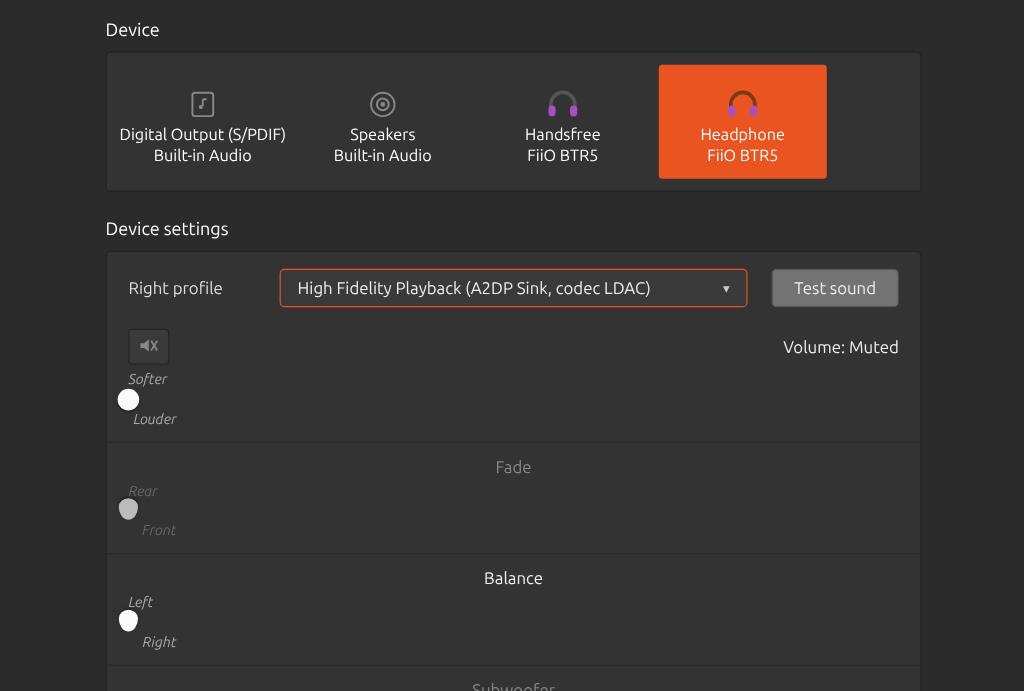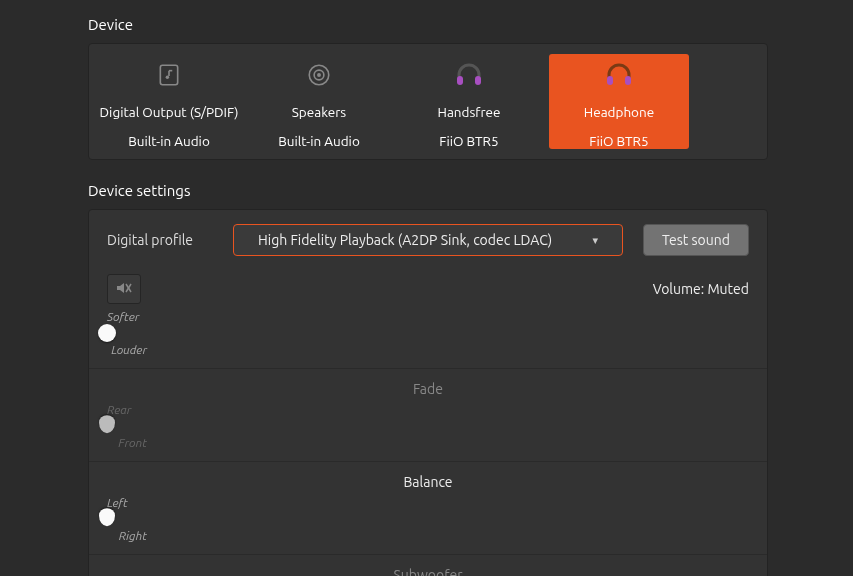--- a/index.html
+++ b/index.html
@@ -33,21 +33,21 @@
     gap: 10px;
     padding: 10px 10px;
   }
   .device-card {
     width: 140px;
     height: 95px;
     border-radius: 3px;
     display: flex;
     flex-direction: column;
     align-items: center;
-    justify-content: space-between;
+    justify-content: center;
     padding-top: 6px;
     cursor: pointer;
   }
   .device-card.selected { background: #e95420; }
   .device-card .icon-wrap {
     width: 30px; height: 30px;
     display: flex; align-items: center; justify-content: center;
     margin-bottom: 2px;
   }
   .device-card .dev-line1 {
@@ -77,21 +77,21 @@
   }
   .select-col { flex: 1; }
   .dropdown {
     width: 390px;
     height: 32px;
     border: 1px solid #e95420;
     border-radius: 4px;
     background: #3a3a3a;
     display: flex;
     align-items: center;
-    padding: 0 24px;
+    padding: 0 14px;
     color: #eee;
     cursor: pointer;
   }
   .dropdown .dd-text { flex: 1; }
   .dropdown .chev { font-size: 11px; color: #ccc; }
   .test-btn {
     height: 32px;
     padding: 0 18px;
     background: #737373;
     border: 1px solid #555;
@@ -232,21 +232,21 @@
       </div>
 
     </div>
   </div>
 
   <div class="section-title">Device settings</div>
 
   <div class="panel">
 
     <div class="settings-row top">
-      <div class="label-col">Digital profile</div>
+      <div class="label-col">Right profile</div>
       <div class="select-col">
         <div class="dropdown">
           <span class="dd-text">High Fidelity Playback (A2DP Sink, codec LDAC)</span>
           <span class="chev">▾</span>
         </div>
       </div>
       <div class="test-btn">
         <span>Test sound</span>
       </div>
     </div>

